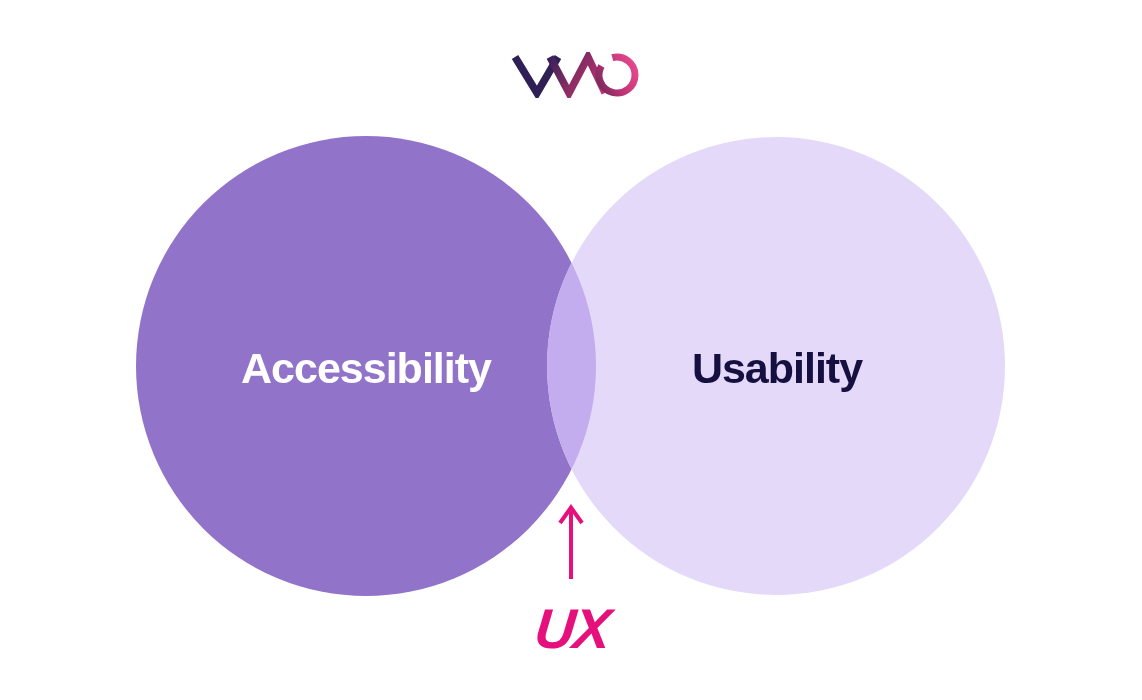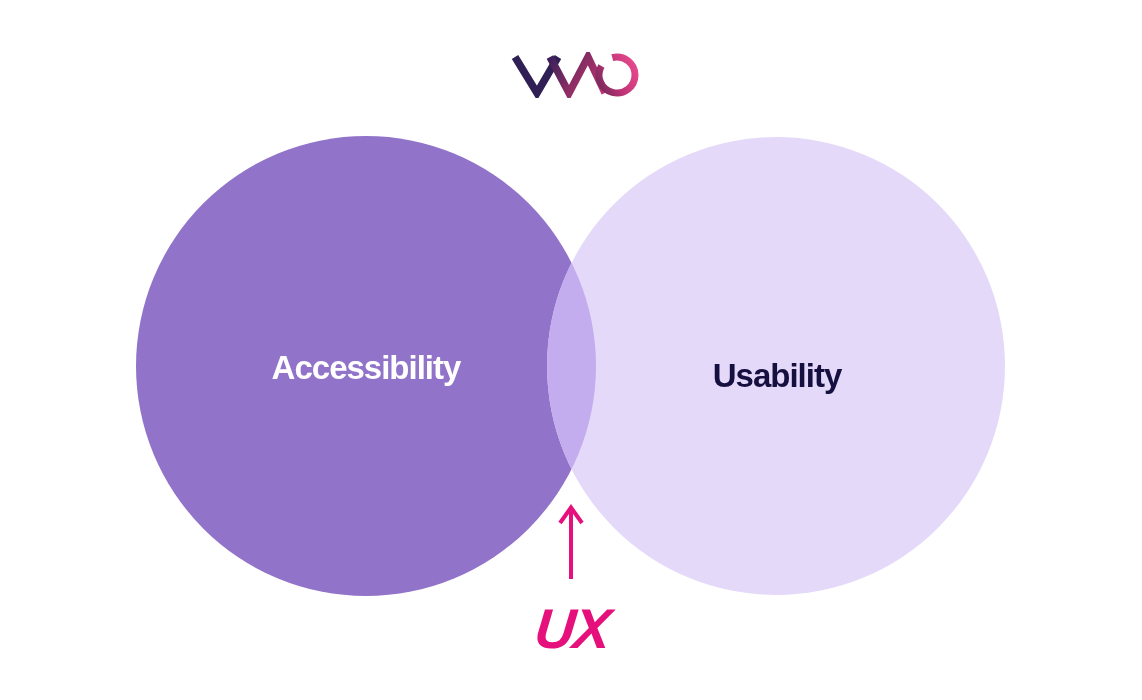--- a/index.html
+++ b/index.html
@@ -19,30 +19,30 @@
     background:var(--color-background,#ffffff);
     font-family:"Liberation Sans", sans-serif;
     overflow:hidden;
   }
   .venn-svg{position:absolute;left:0;top:0;}
   .logo{position:absolute;left:510px;top:52px;width:130px;height:46px;}
   .circle-label{
     position:absolute;
     transform:translate(-50%,-50%);
     font-weight:700;
-    font-size:33px;
+    font-size:43px;
     letter-spacing:-1px;
     white-space:nowrap;
   }
   .label-accessibility{
     left:366px;top:368px;
     color:var(--color-accessibility-text,#ffffff);
   }
   .label-usability{
-    left:777px;top:376px;
+    left:777px;top:368px;
     color:var(--color-usability-text,#161040);
   }
   .arrow-svg{position:absolute;left:554px;top:500px;width:34px;height:84px;}
   .ux-label{
     position:absolute;
     left:572px;top:628px;
     transform:translate(-50%,-50%) skewX(-6deg);
     font-weight:700;
     font-style:italic;
     font-size:56px;

